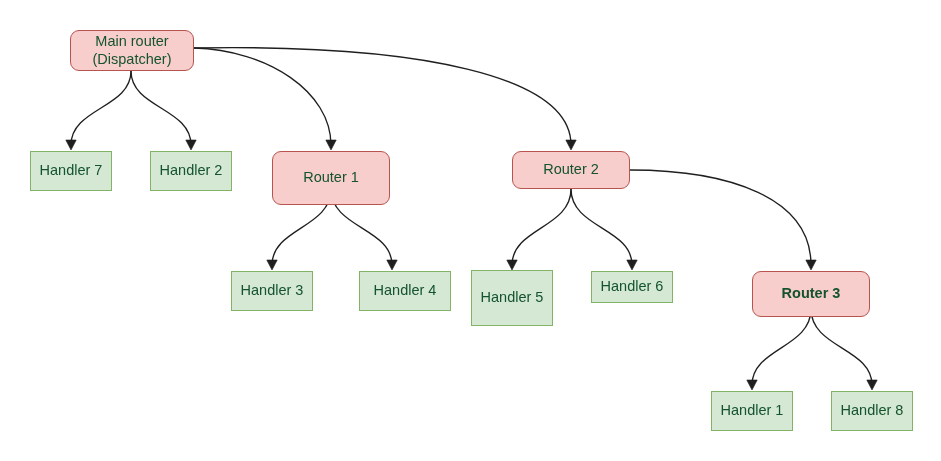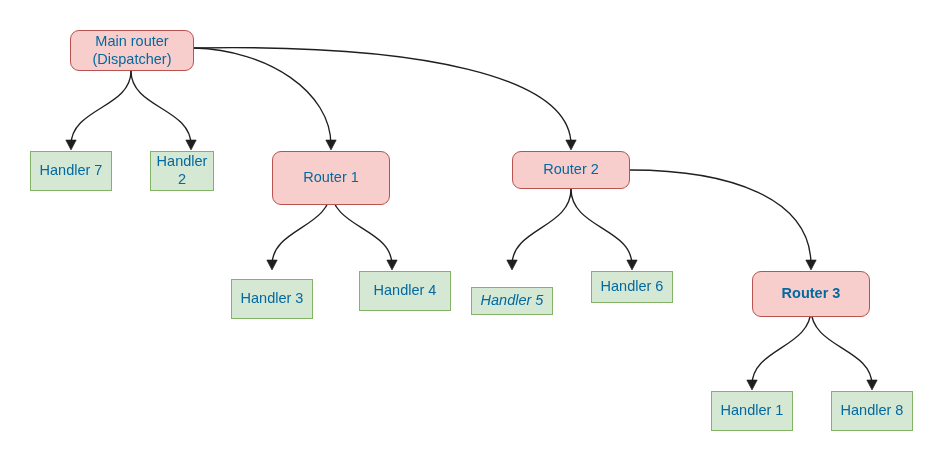--- a/index.html
+++ b/index.html
@@ -28,21 +28,21 @@
   }
   .node {
     position: absolute;
     box-sizing: border-box;
     display: flex;
     align-items: center;
     justify-content: center;
     text-align: center;
     font-size: 14.5px;
     line-height: 1.22;
-    color: #0369a1;
+    color: #14532d;
     white-space: pre-line;
     z-index: 2;
   }
   .node.router {
     background: #f8cecc;
     border: 1.3px solid #b85450;
     border-radius: 9px;
   }
   .node.handler {
     background: #d5e8d4;
@@ -88,24 +88,24 @@
       <path d="M 805.8 260 L 811 270 L 816.2 260 Z" class="arrow-head" fill="#1f1f1f"></path>
       <path d="M 811 309 C 811 348 752 348 752 385" class="edge-path" stroke="#1f1f1f"></path>
       <path d="M 746.8 380 L 752 390 L 757.2 380 Z" class="arrow-head" fill="#1f1f1f"></path>
       <path d="M 811 309 C 811 348 872 348 872 385" class="edge-path" stroke="#1f1f1f"></path>
       <path d="M 866.8 380 L 872 390 L 877.2 380 Z" class="arrow-head" fill="#1f1f1f"></path>
     </svg>
   <div id="node-layer">
       <div class="node router" style="left: 70px; top: 30px; width: 124px; height: 41px; background: rgb(248, 206, 204); border-color: rgb(184, 84, 80);">Main router
 (Dispatcher)</div>
       <div class="node handler" style="left: 30px; top: 151px; width: 82px; height: 40px; background: rgb(213, 232, 212); border-color: rgb(130, 179, 102);">Handler 7</div>
-      <div class="node handler" style="left: 150px; top: 151px; width: 64px; height: 40px; background: rgb(213, 232, 212); border-color: rgb(130, 179, 102);">Handler 2</div>
+      <div class="node handler" style="left: 150px; top: 151px; width: 82px; height: 40px; background: rgb(213, 232, 212); border-color: rgb(130, 179, 102);">Handler 2</div>
       <div class="node router" style="left: 272px; top: 151px; width: 118px; height: 54px; background: rgb(248, 206, 204); border-color: rgb(184, 84, 80);">Router 1</div>
       <div class="node router" style="left: 512px; top: 151px; width: 118px; height: 38px; background: rgb(248, 206, 204); border-color: rgb(184, 84, 80);">Router 2</div>
-      <div class="node handler" style="left: 231px; top: 271px; width: 82px; height: 40px; background: rgb(213, 232, 212); border-color: rgb(130, 179, 102); margin-top: 8px;">Handler 3</div>
+      <div class="node handler" style="left: 231px; top: 271px; width: 82px; height: 40px; background: rgb(213, 232, 212); border-color: rgb(130, 179, 102);">Handler 3</div>
       <div class="node handler" style="left: 351px; top: 271px; width: 92px; height: 40px; background: rgb(213, 232, 212); border-color: rgb(130, 179, 102); margin-left: 8px;">Handler 4</div>
-      <div class="node handler" style="left: 471px; top: 287px; width: 82px; height: 28px; background: rgb(213, 232, 212); border-color: rgb(130, 179, 102); font-style: italic;">Handler 5</div>
+      <div class="node handler" style="left: 471px; top: 270px; width: 82px; height: 56px; background: rgb(213, 232, 212); border-color: rgb(130, 179, 102);">Handler 5</div>
       <div class="node handler" style="left: 591px; top: 271px; width: 82px; height: 32px; background: rgb(213, 232, 212); border-color: rgb(130, 179, 102);">Handler 6</div>
       <div class="node router" style="left: 752px; top: 271px; width: 118px; height: 46px; background: rgb(248, 206, 204); border-color: rgb(184, 84, 80); font-weight: bold;">Router 3</div>
       <div class="node handler" style="left: 711px; top: 391px; width: 82px; height: 40px; background: rgb(213, 232, 212); border-color: rgb(130, 179, 102);">Handler 1</div>
       <div class="node handler" style="left: 831px; top: 391px; width: 82px; height: 40px; background: rgb(213, 232, 212); border-color: rgb(130, 179, 102); text-align: right;">Handler 8</div>
     </div>
 </div>
 
 </body></html>

